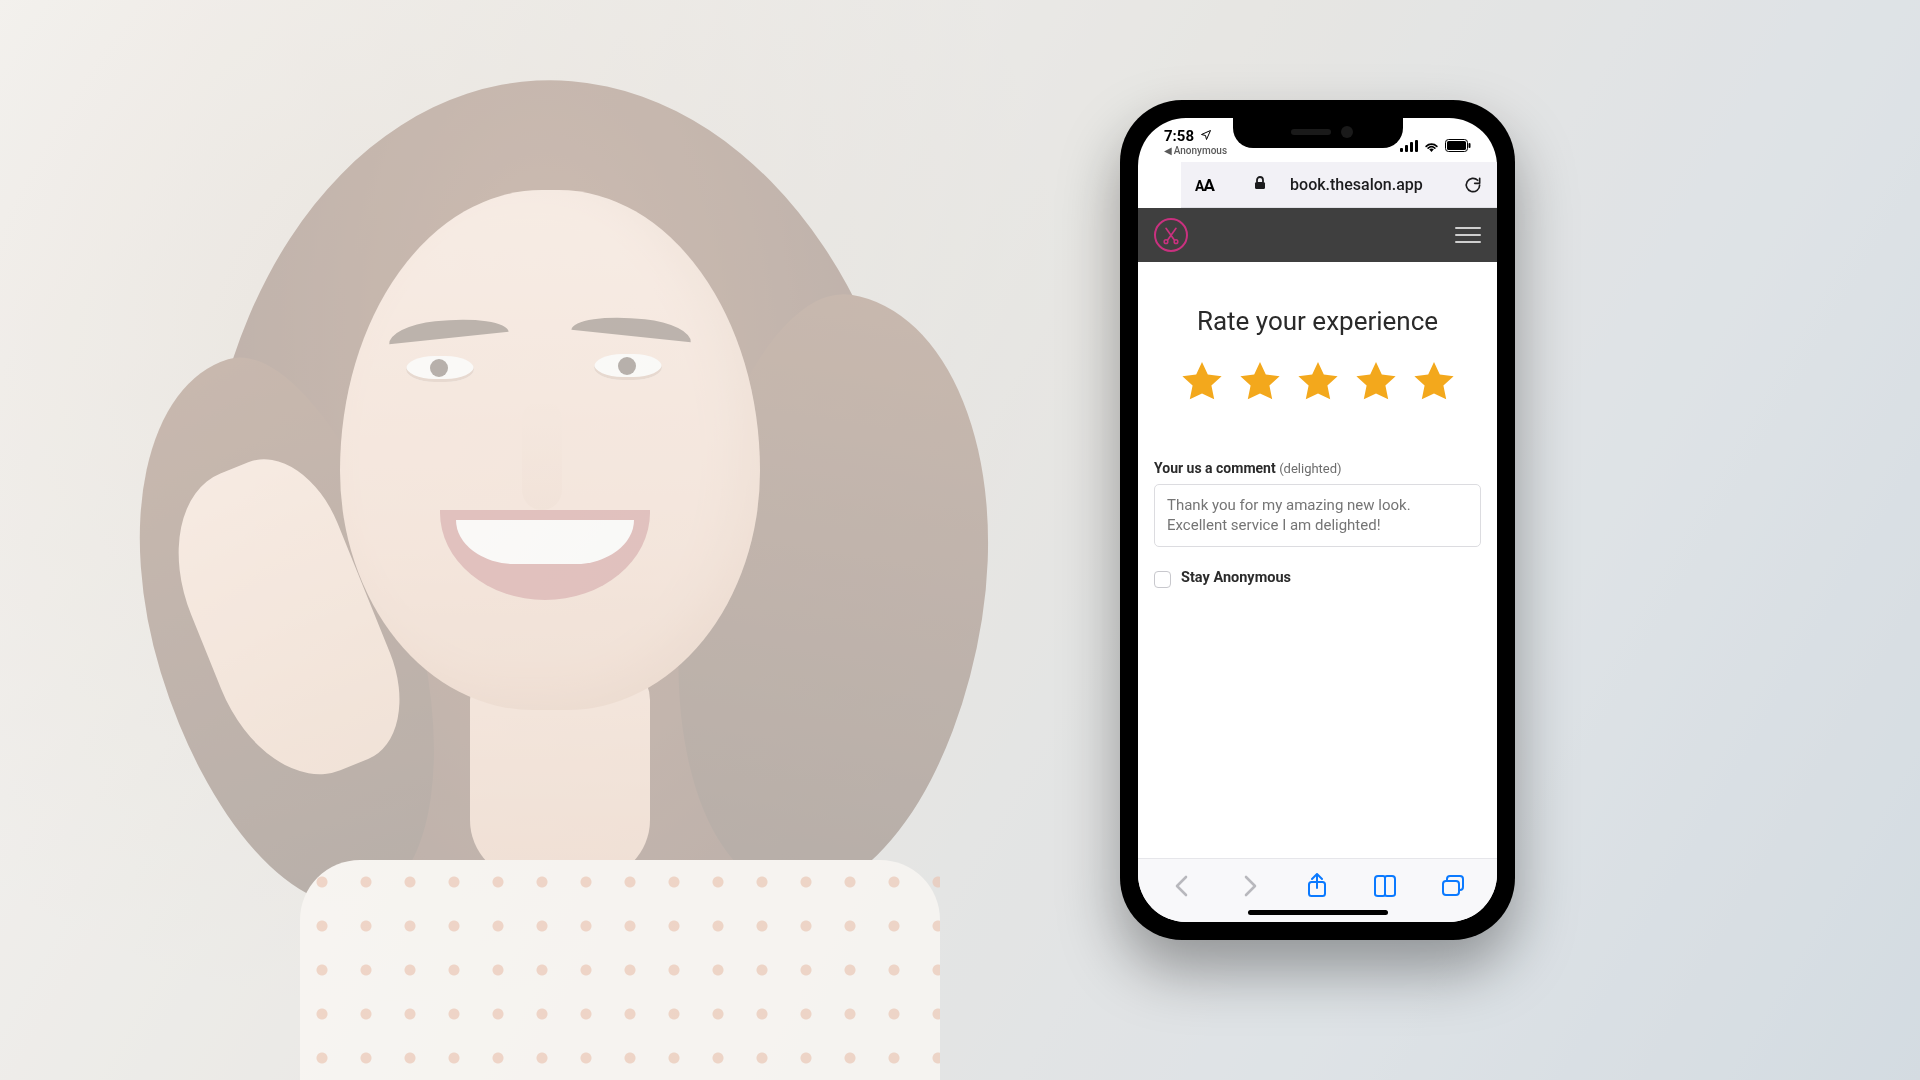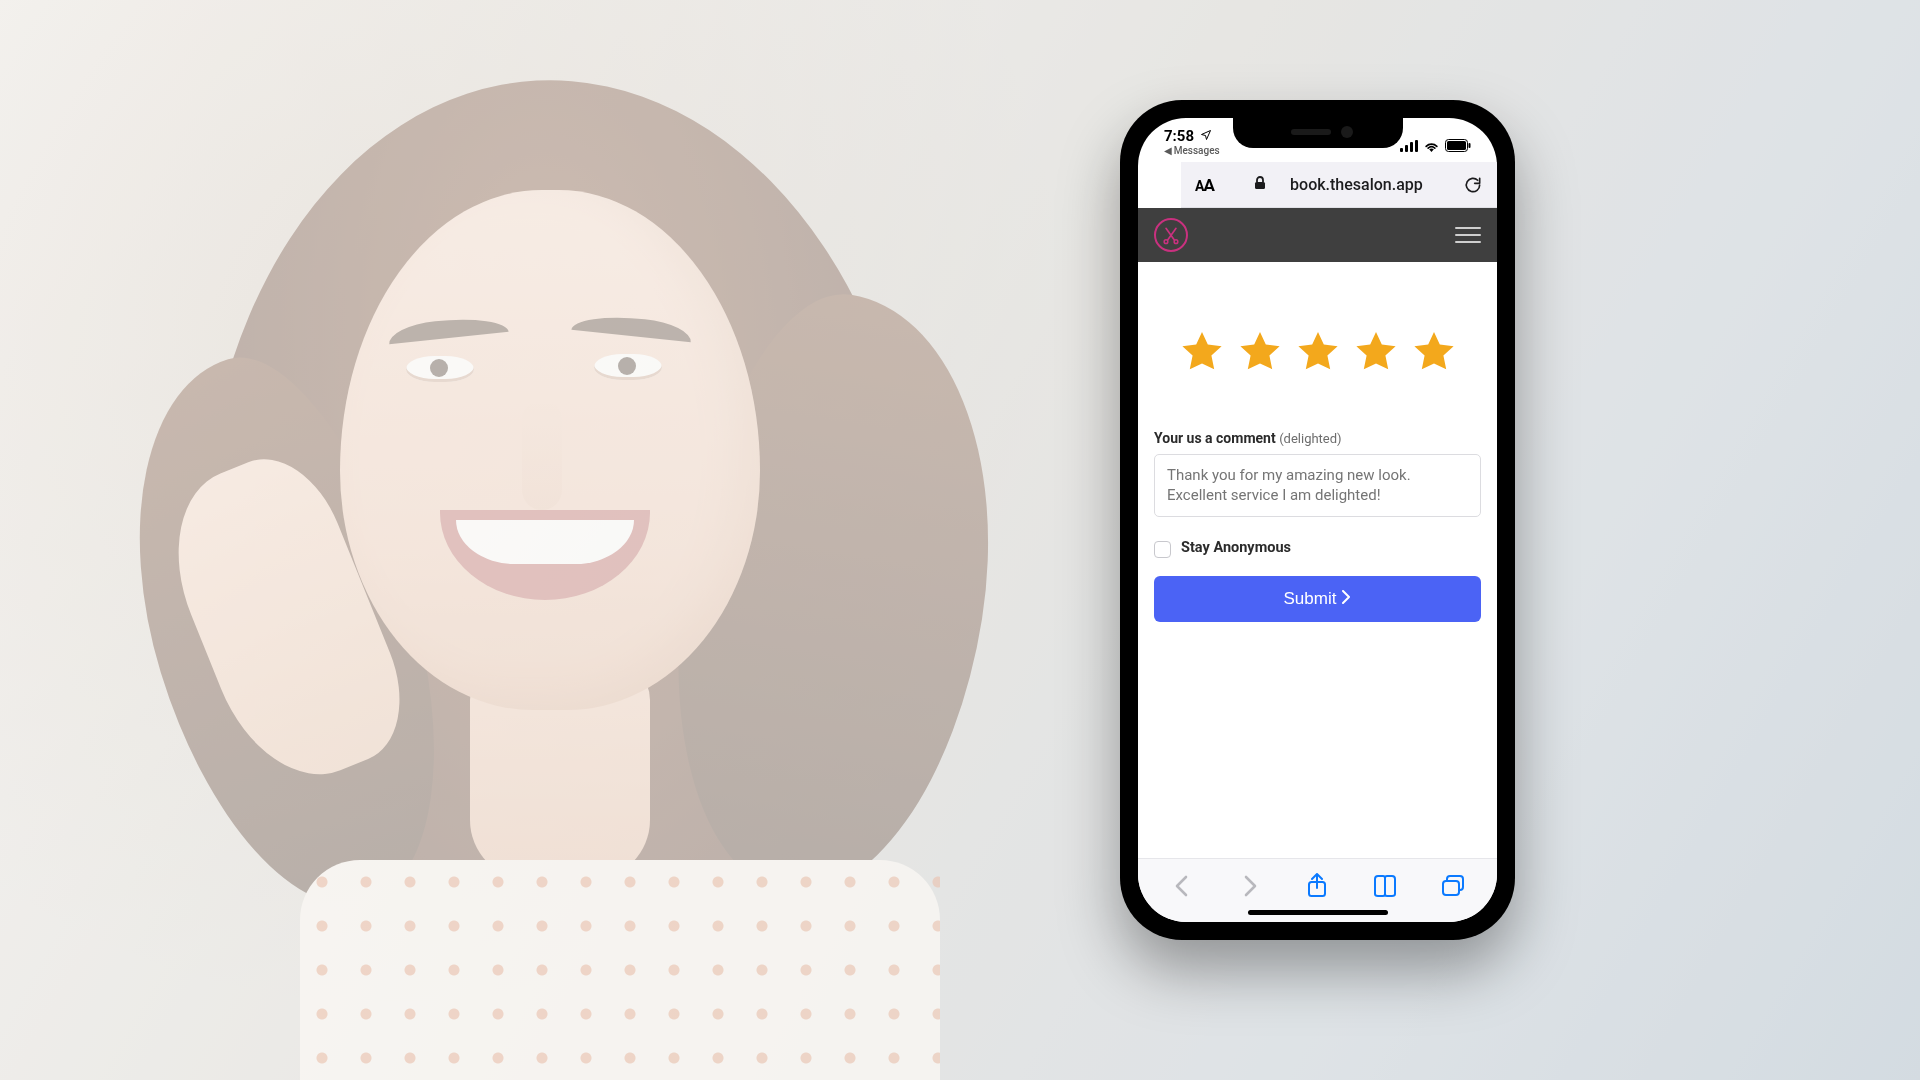--- a/index.html
+++ b/index.html
@@ -107,21 +107,21 @@
             <div class="sb-time-row">
               <span>7:58</span>
               <span>
                 <svg width="12" height="12" viewBox="0 0 24 24">
                     <path d="M3 11 L21 3 L13 21 L11 13 Z" fill="none" stroke="#000" stroke-width="2" stroke-linejoin="round"></path>
                   </svg>
               </span>
             </div>
             <div class="sb-back">
               <span>◀</span>
-              <span>Messages</span>
+              <span>Anonymous</span>
             </div>
           </div>
           <div class="sb-right">
             <span class="sig-icon">
               <svg width="18" height="12" viewBox="0 0 18 12">
                   <rect x="0" y="8" width="3" height="4" rx="1" fill="#000"></rect>
                   <rect x="5" y="5" width="3" height="7" rx="1" fill="#000"></rect>
                   <rect x="10" y="2" width="3" height="10" rx="1" fill="#000"></rect>
                   <rect x="15" y="0" width="3" height="12" rx="1" fill="#000"></rect>
                 </svg>
@@ -171,20 +171,21 @@
               </svg>
           </div>
           <div class="hamburger">
               <span></span>
               <span></span>
               <span></span>
             </div>
         </div>
 
         <div class="content">
+          <h2 class="title">Rate your experience</h2>
           <div class="stars">
             <span class="star">
                 <svg viewBox="0 0 24 24">
                   <path fill="#f3a81c" d="M12 2l2.9 6.3 6.9.8-5.1 4.7 1.4 6.8L12 17.8 5.9 20.6l1.4-6.8L2.2 9.1l6.9-.8L12 2z"></path>
                 </svg>
               </span>
             <span class="star">
                 <svg viewBox="0 0 24 24">
                   <path fill="#f3a81c" d="M12 2l2.9 6.3 6.9.8-5.1 4.7 1.4 6.8L12 17.8 5.9 20.6l1.4-6.8L2.2 9.1l6.9-.8L12 2z"></path>
                 </svg>
@@ -214,28 +215,20 @@
             <textarea class="comment-box" placeholder="Thank you for my amazing new look. Excellent service I am delighted!" style=""></textarea>
           </div>
 
           <div class="anon-block">
             <div class="anon-check"></div>
             <div class="anon-texts">
               <div class="anon-title">Stay Anonymous</div>
             </div>
           </div>
 
-          <button class="submit-btn">
-            <span>Submit</span>
-            <span>
-              <svg width="9" height="14" viewBox="0 0 9 14">
-                  <path d="M1 1 L7 7 L1 13" fill="none" stroke="#fff" stroke-width="2" stroke-linecap="round" stroke-linejoin="round"></path>
-                </svg>
-            </span>
-          </button>
         </div>
 
         <div class="bottom-bar">
           <div class="bb-btn">
             <svg width="16" height="22" viewBox="0 0 16 22">
                 <path d="M12 2 L3 11 L12 20" fill="none" stroke="#b8b8bd" stroke-width="2.6" stroke-linecap="round" stroke-linejoin="round"></path>
               </svg>
           </div>
           <div class="bb-btn">
             <svg width="16" height="22" viewBox="0 0 16 22">

